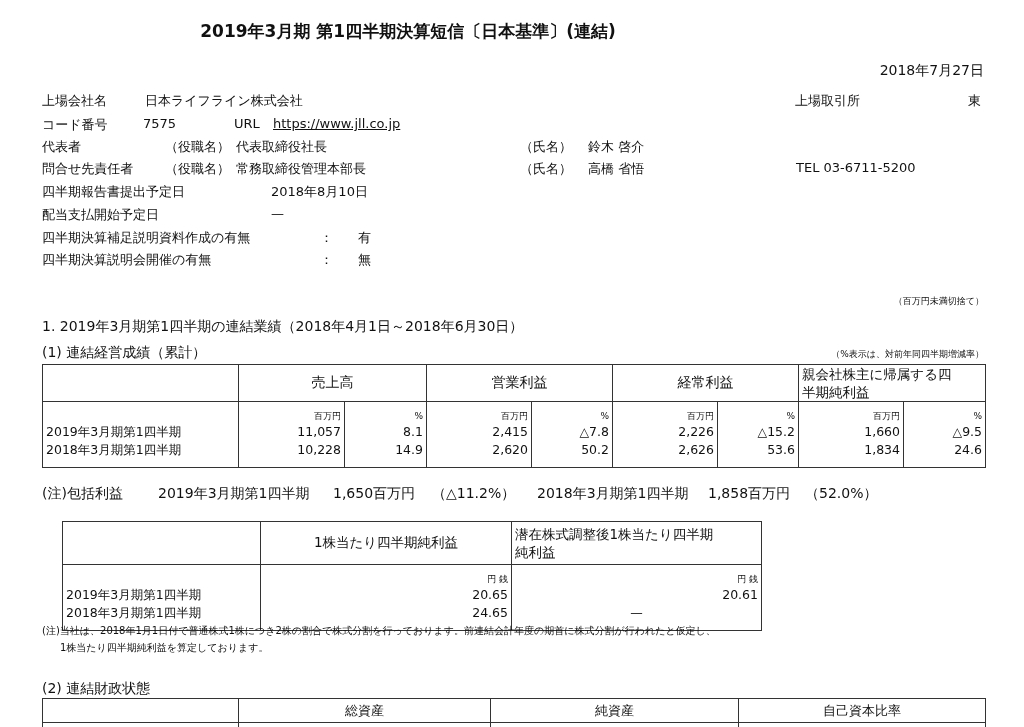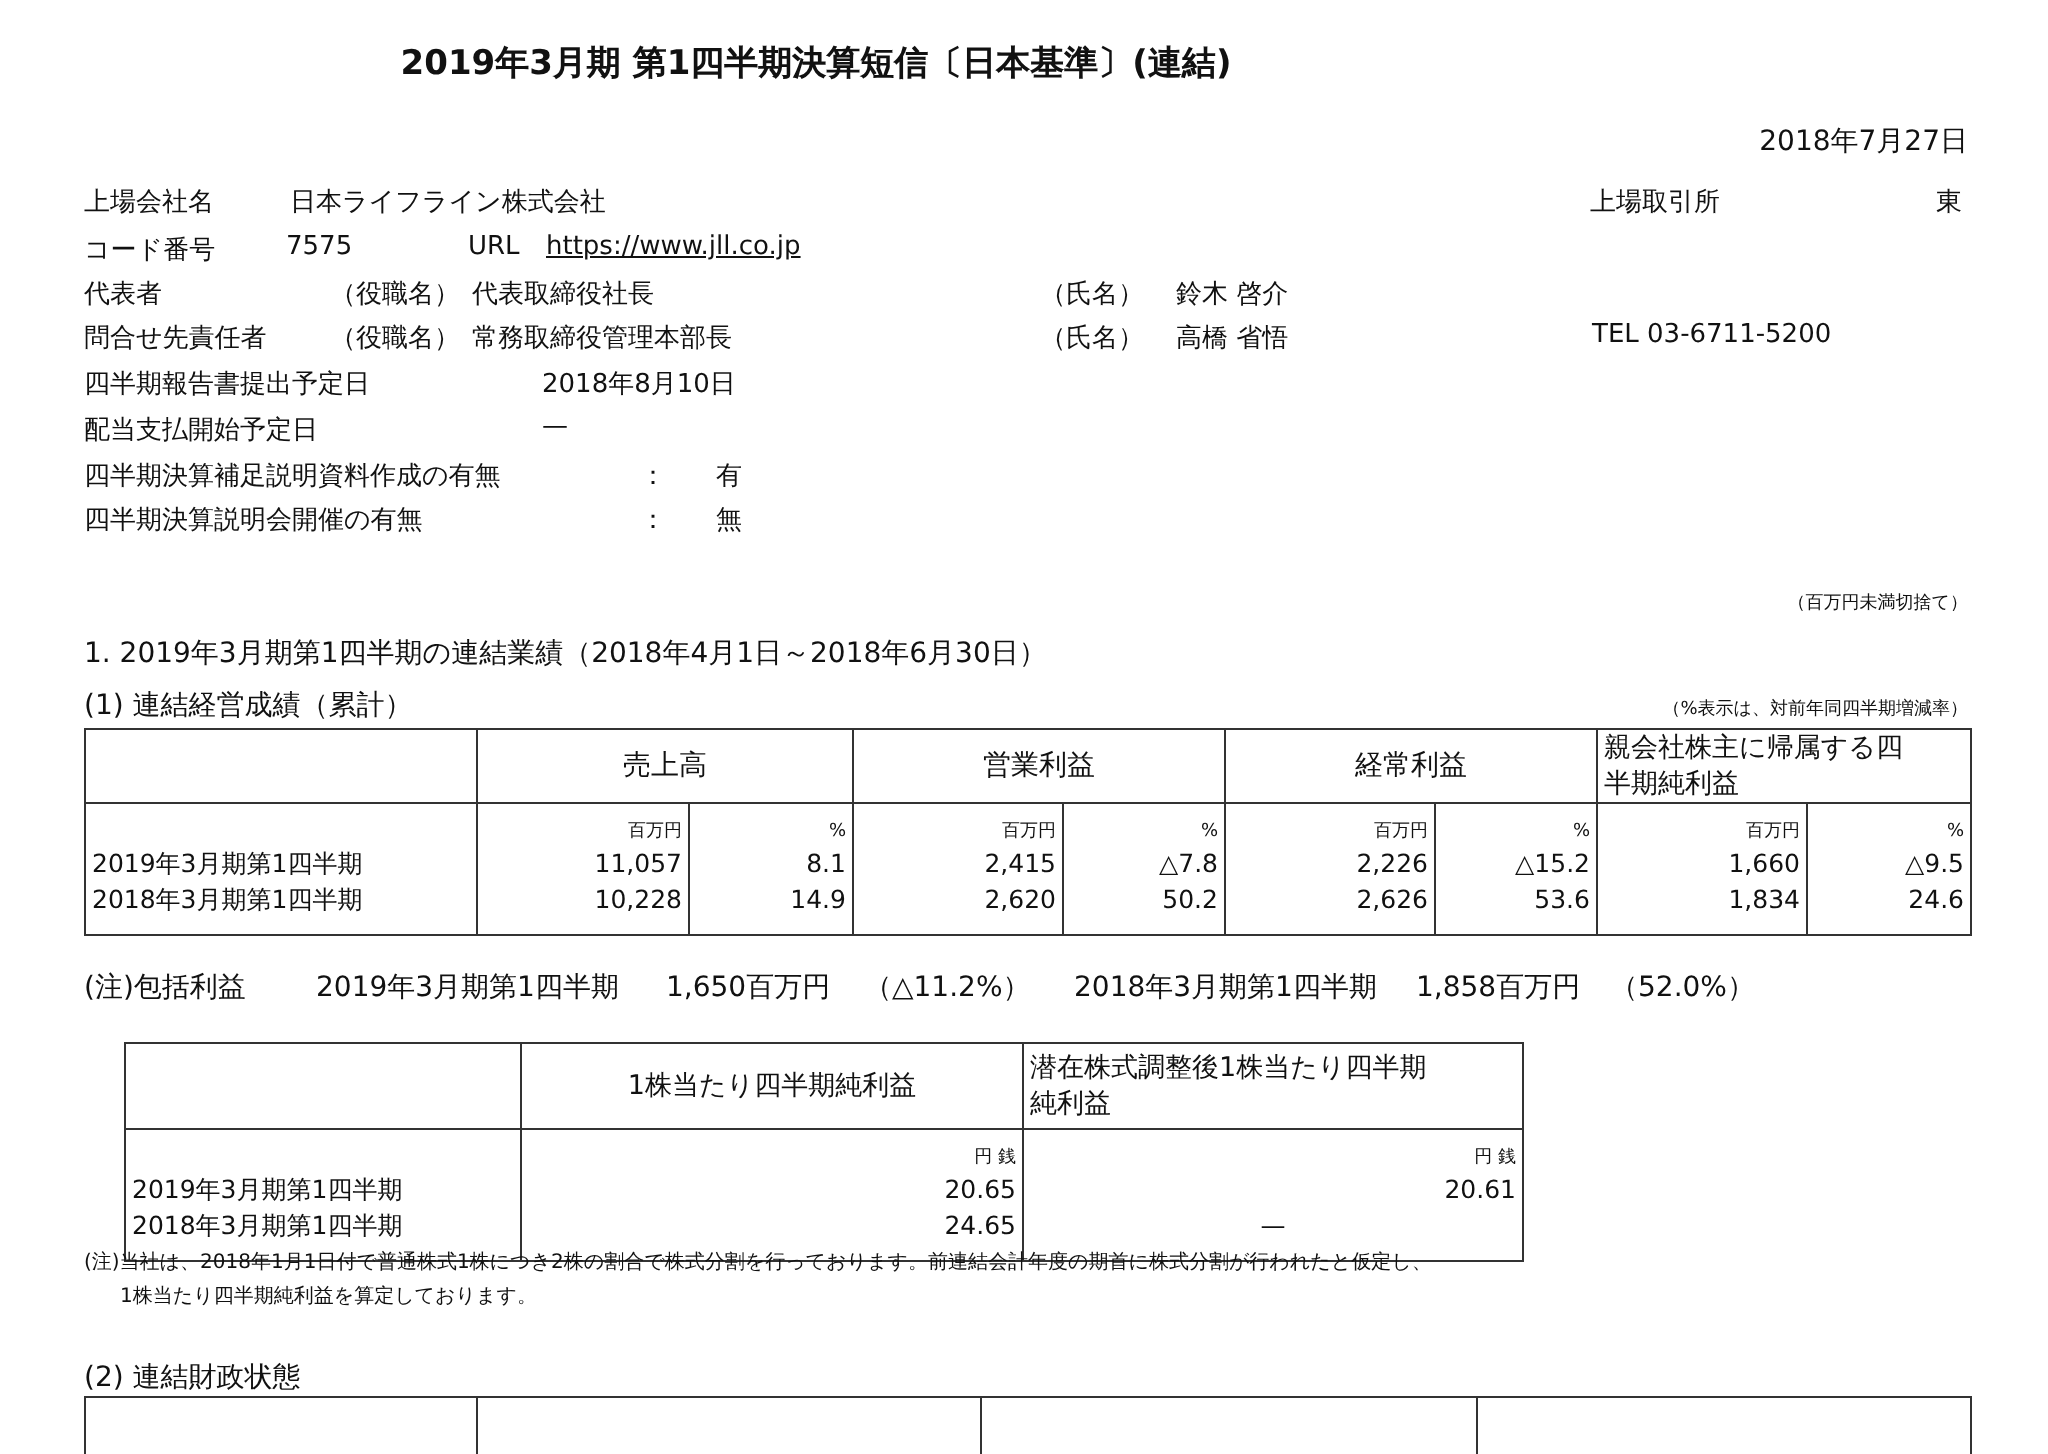--- a/index.html
+++ b/index.html
@@ -188,20 +188,26 @@
 <div class="abs t12" style="left:42px; top:680px;">(2) 連結財政状態</div>
 
 <table class="grid" style="left:42px; top:698px; width:943px;">
   <colgroup>
     <col style="width:196px">
       <col style="width:252px">
       <col style="width:248px">
       <col style="width:247px">
   </colgroup>
   <tbody>
+      <tr style="height:24px;">
+    <td></td>
+    <td class="hdr" style="font-size:13px;">総資産</td>
+    <td class="hdr" style="font-size:13px;">純資産</td>
+    <td class="hdr" style="font-size:13px;">自己資本比率</td>
+  </tr>
   <tr style="height:30px;">
     <td></td>
     <td></td>
     <td></td>
     <td></td>
   </tr>
 </tbody>
   </table>
 
 </body></html>

